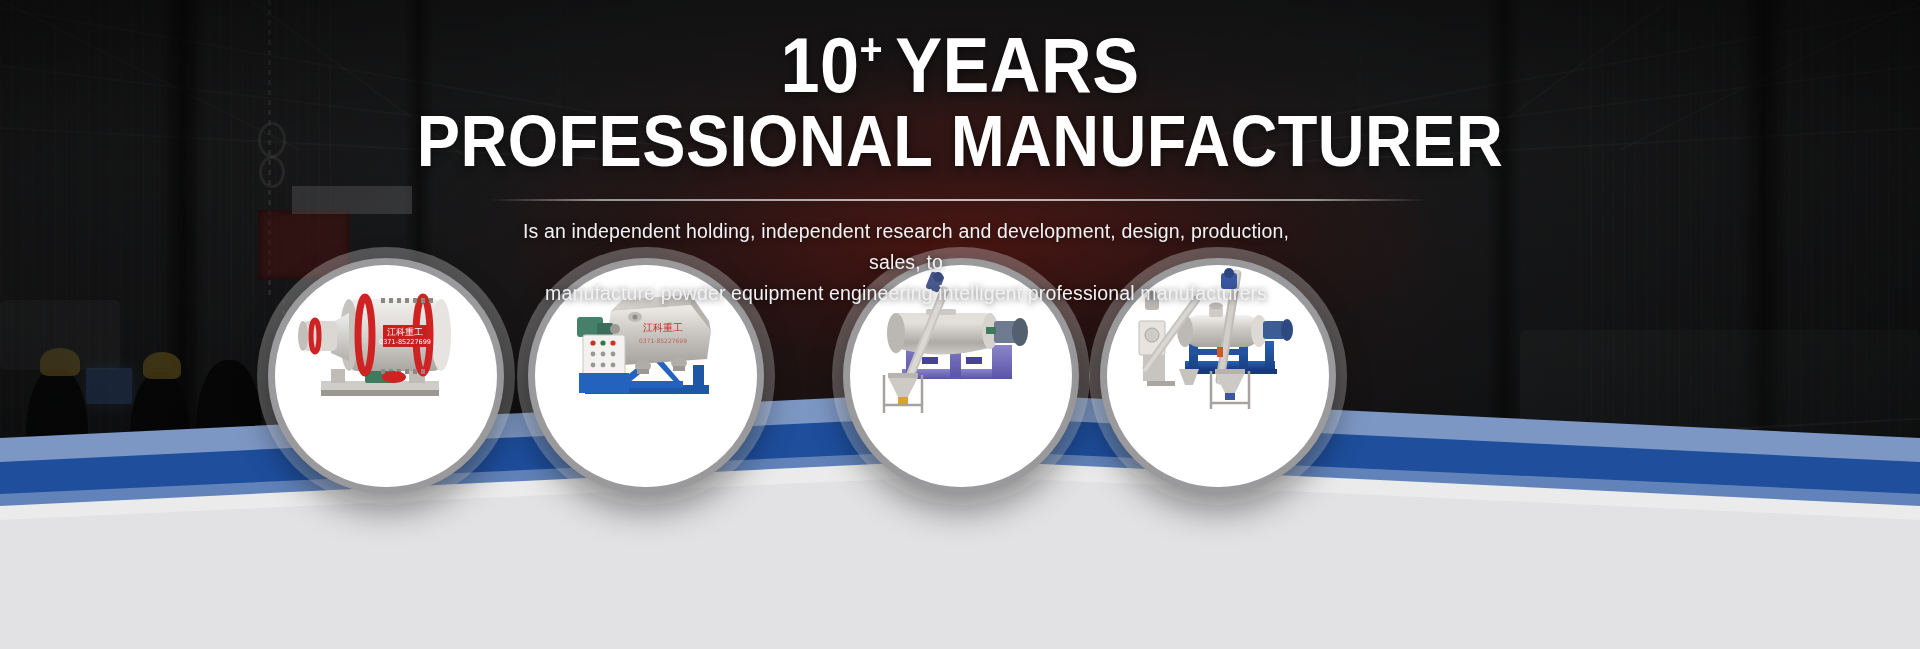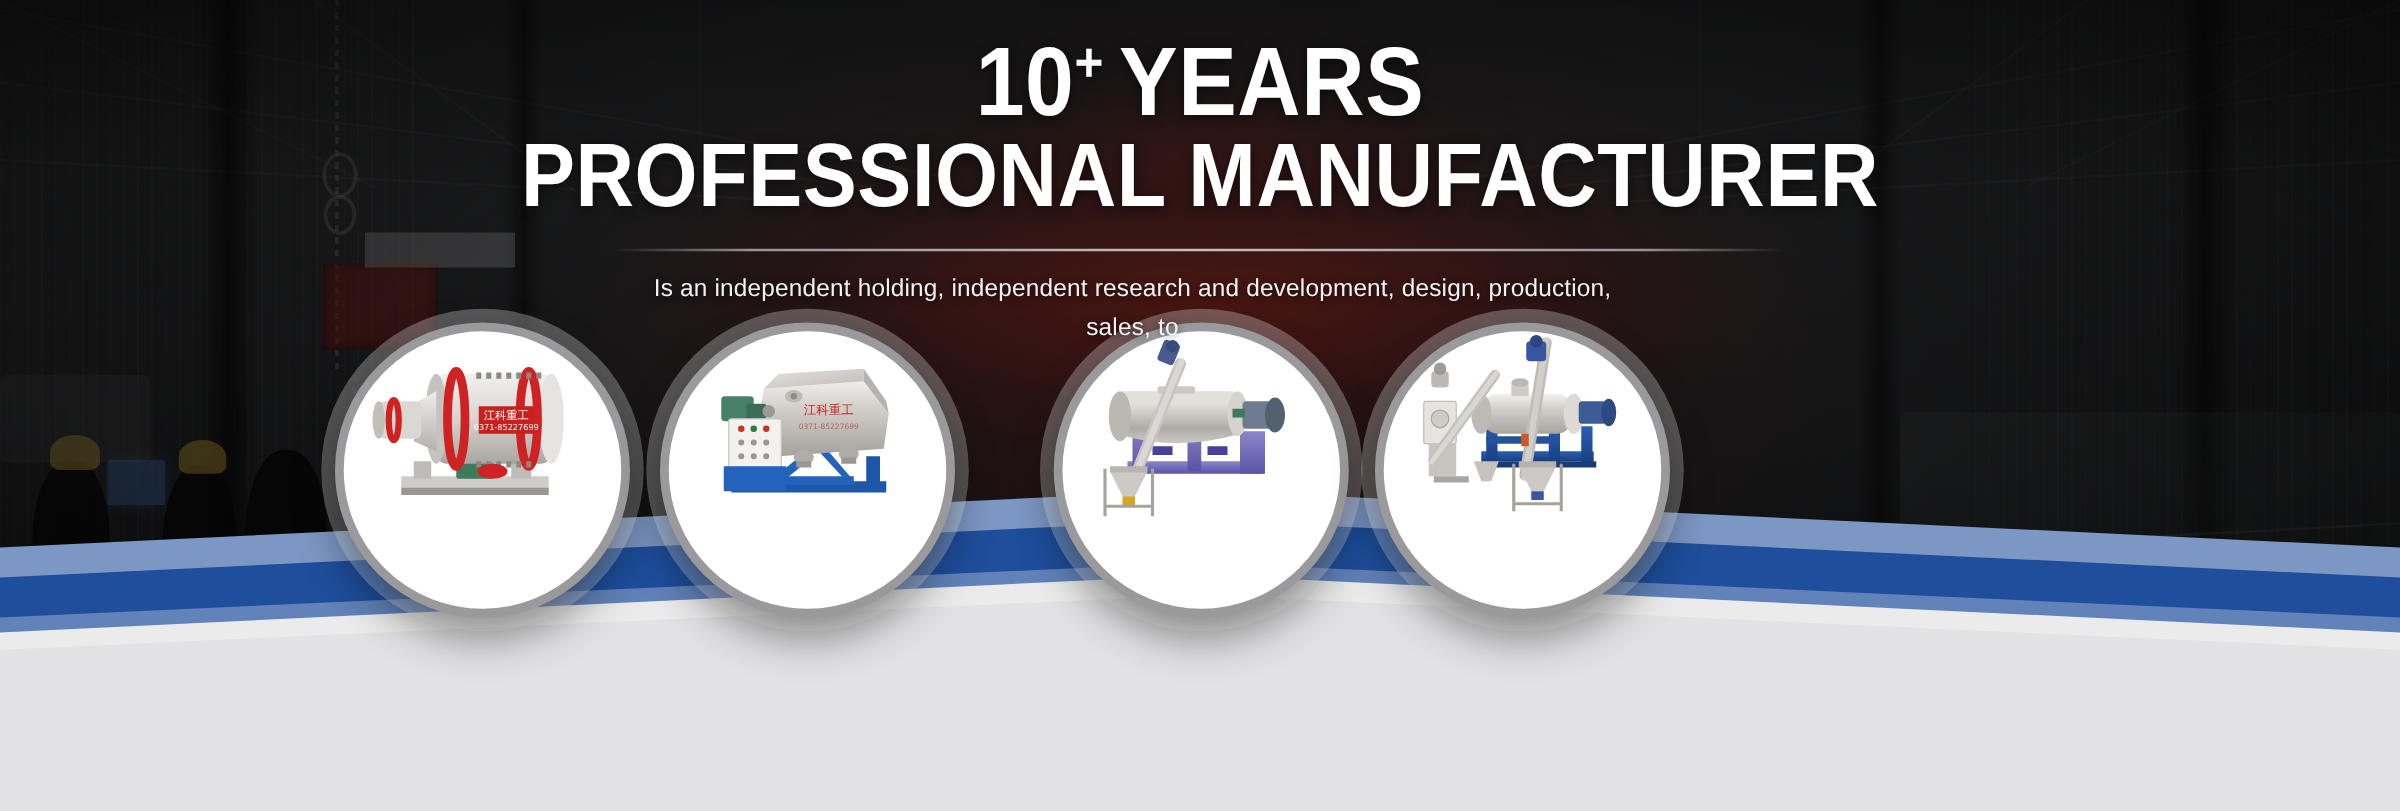--- a/index.html
+++ b/index.html
@@ -156,20 +156,21 @@
     <h1 class="hl1">
       <span>10</span><span class="sup">+</span><span class="gap"></span><span>YEARS</span>
     </h1>
     <h2 class="hl2">PROFESSIONAL MANUFACTURER</h2>
   </div>
 
   <div class="divider"></div>
 
   <div class="sub">
     <p>Is an independent holding, independent research and development, design, production, sales, to</p>
+    <p>manufacture powder equipment engineering intelligent professional manufacturers</p>
   </div>
 
   <svg class="bottomart" viewBox="0 0 1920 649" preserveAspectRatio="none">
 
     <path d="M0,438 L960,392 L1920,438 L1920,470 L960,424 L0,470 Z" fill="#7d97c4"></path>
 
     <path d="M0,462 L960,416 L1920,462 L1920,510 L960,464 L0,510 Z" fill="#1e4e9c"></path>
 
     <path d="M0,506 L960,460 L1920,506 L1920,649 L0,649 Z" fill="#e2e2e4"></path>
 

